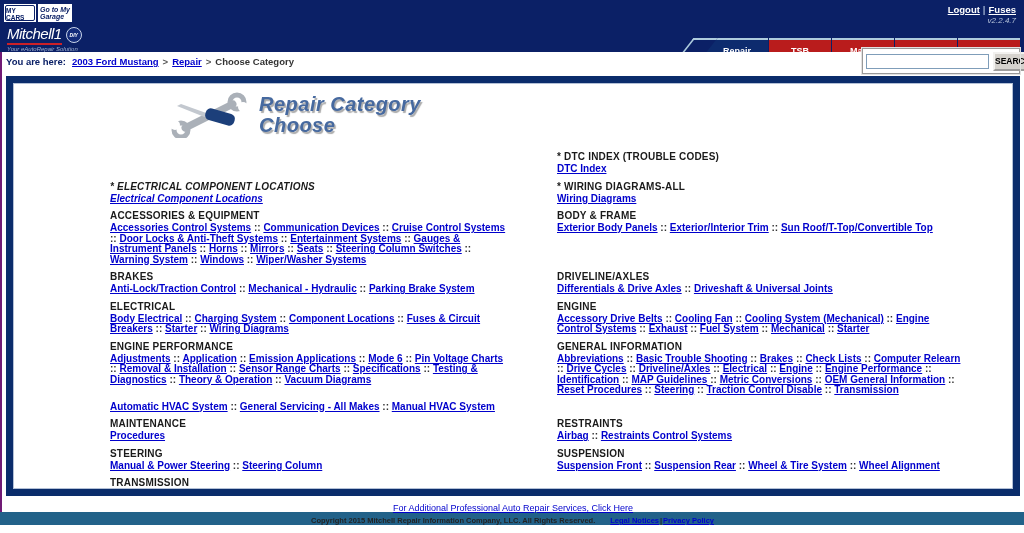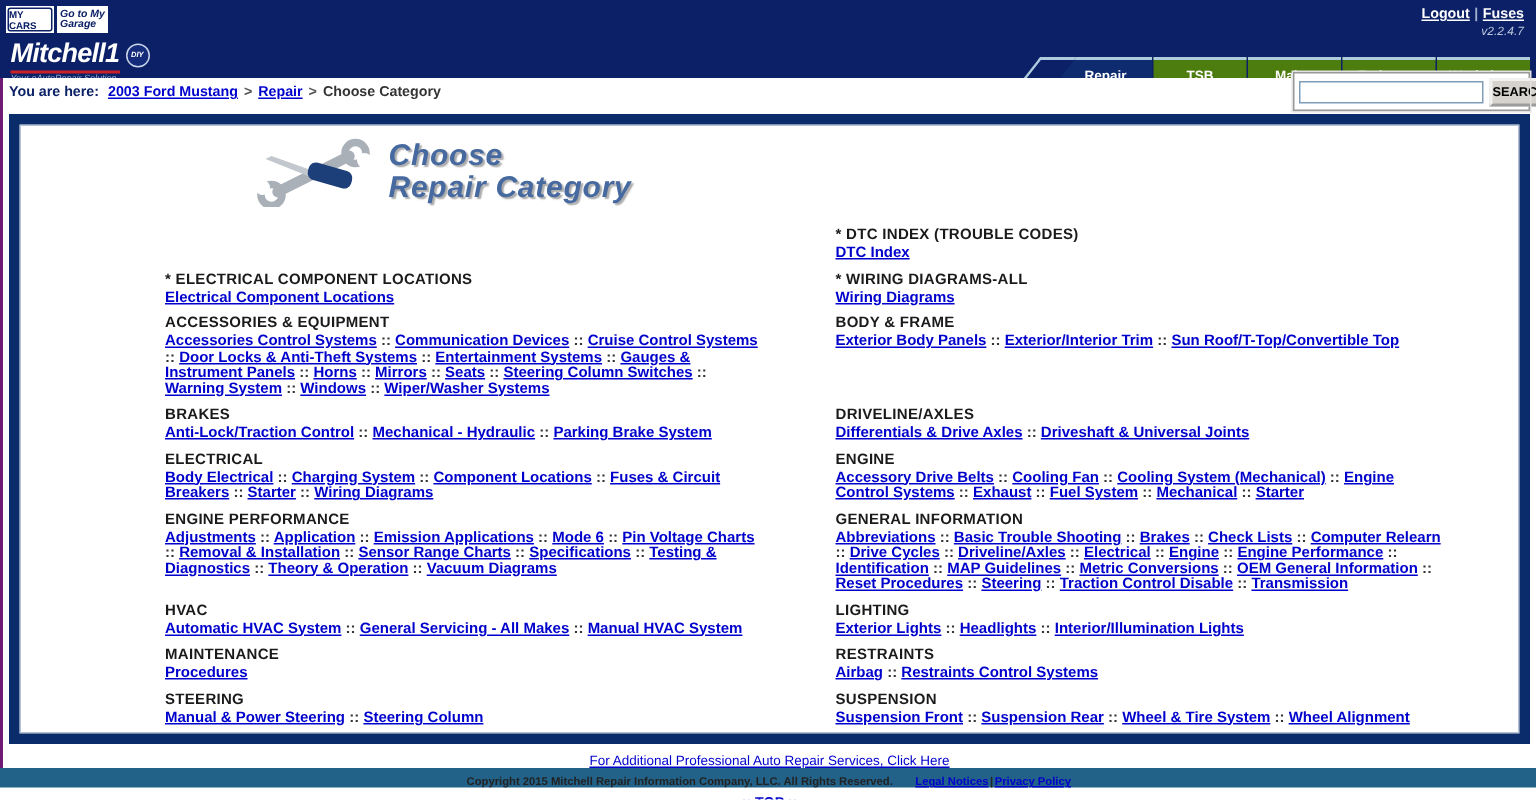--- a/index.html
+++ b/index.html
@@ -18,31 +18,31 @@
   .mycars-label { flex: 1; border-left: 2px solid #0b2066; font-size: 7px; font-weight: bold;
     font-style: italic; color: #0b2066; padding: 2px 1px 0 2px; line-height: 7px; }
 
   .logout-row { position: absolute; right: 8px; top: 4px; font-size: 9.5px; font-weight: bold; }
   .logout-row a { color: #fff; text-decoration: underline; }
   .logout-row .pipe { color: #9fb0d0; margin: 0 3px; }
   .version { position: absolute; right: 8px; top: 16px; font-size: 8px; font-style: italic; color: #b9c6dc; }
 
   .logo { position: absolute; left: 7px; top: 25px; }
   .logo-row { display: flex; align-items: center; }
-  .logo-brand { color: #fff; font-size: 18px; font-weight: 700; font-style: italic; letter-spacing: -0.5px;
+  .logo-brand { color: #fff; font-size: 15px; font-weight: 400; font-style: italic; letter-spacing: -0.5px;
     border-bottom: 2px solid #cc2027; padding-bottom: 1px; }
   .logo-badge { width: 16px; height: 16px; margin-left: 4px; border-radius: 50%;
     background: #132b7a; border: 1px solid #c9d4e8; color: #fff; font-size: 5px; font-weight: bold;
     display: flex; align-items: center; justify-content: center; font-style: italic; }
   .logo-tagline { font-size: 6px; color: #9fb0d0; margin-top: 1px; font-style: italic; }
 
   .tab-strip { position: absolute; right: 4px; bottom: 0; display: flex; align-items: flex-end; height: 16px; }
   .tab-diag { width: 24px; height: 14px; background: #0b2066; border-top: 2px solid #aecbdd;
     border-left: 2px solid #aecbdd; transform: skewX(-38deg) translateX(7px); }
-  .tab { width: 62px; height: 14px; background: #4d7c0f; border-top: 2px solid #aecbdd;
+  .tab { width: 62px; height: 14px; background: #b91c1c; border-top: 2px solid #aecbdd;
     margin-left: 1px; text-align: center; cursor: pointer; }
   .tab.active { background: #0d2b6e; }
   .tab span { color: #fff; font-weight: bold; font-size: 9px; text-decoration: underline; line-height: 12px; }
 
   
   .lower-wrap { border-left: 2px solid #701a75; }
   .crumb-row { height: 24px; background: #fff; padding: 4px 0 0 4px; font-size: 9.5px; position: relative; }
   .crumb-prefix { font-weight: bold; color: #0b2066; margin-right: 6px; }
   .crumb-row a { color: #0000cc; font-weight: bold; text-decoration: underline; }
   .crumb-sep { color: #555; font-weight: bold; margin: 0 4px; }
@@ -142,32 +142,32 @@
         <line x1="14" y1="36" x2="62" y2="12" stroke="#aab0b8" stroke-width="7" stroke-linecap="round"></line>
         <circle cx="10" cy="38" r="7" fill="none" stroke="#aab0b8" stroke-width="5"></circle>
         <circle cx="66" cy="10" r="7" fill="none" stroke="#aab0b8" stroke-width="5"></circle>
         <circle cx="4" cy="33" r="5" fill="#ffffff"></circle>
         <circle cx="72" cy="15" r="5" fill="#ffffff"></circle>
 
         <polygon points="6,14 10,12 38,22 36,26" fill="#c3c8cf"></polygon>
         <rect x="34" y="19" width="30" height="12" rx="5" fill="#1c3f7a" transform="rotate(16 49 25)"></rect>
       </svg>
       <div class="page-title">
+        <div>Repair Category</div>
         <div>Choose</div>
-        <div>Repair Category</div>
       </div>
     </div>
 
     <div class="cat-grid" id="catGrid">
 
         <div class="cat-cell" style="grid-area: 1 / 2;">
           <div class="cat-heading">* DTC INDEX (TROUBLE CODES)</div>
           <div class="cat-links"><a class="cat-link" href="#">DTC Index</a></div>
         </div>
-        <div class="cat-cell" style="grid-area: 2 / 1;">
+        <div class="cat-cell" style="grid-area: 2 / 1; font-style: italic;">
           <div class="cat-heading">* ELECTRICAL COMPONENT LOCATIONS</div>
           <div class="cat-links"><a class="cat-link" href="#">Electrical Component Locations</a></div>
         </div>
         <div class="cat-cell" style="grid-area: 2 / 2;">
           <div class="cat-heading">* WIRING DIAGRAMS-ALL</div>
           <div class="cat-links"><a class="cat-link" href="#">Wiring Diagrams</a></div>
         </div>
         <div class="cat-cell" style="grid-area: 3 / 1;">
           <div class="cat-heading">ACCESSORIES &amp; EQUIPMENT</div>
           <div class="cat-links"><a class="cat-link" href="#">Accessories Control Systems</a><span class="sep"> :: </span><a class="cat-link" href="#">Communication Devices</a><span class="sep"> :: </span><a class="cat-link" href="#">Cruise Control Systems</a><span class="sep"> :: </span><a class="cat-link" href="#">Door Locks &amp; Anti-Theft Systems</a><span class="sep"> :: </span><a class="cat-link" href="#">Entertainment Systems</a><span class="sep"> :: </span><a class="cat-link" href="#">Gauges &amp; Instrument Panels</a><span class="sep"> :: </span><a class="cat-link" href="#">Horns</a><span class="sep"> :: </span><a class="cat-link" href="#">Mirrors</a><span class="sep"> :: </span><a class="cat-link" href="#">Seats</a><span class="sep"> :: </span><a class="cat-link" href="#">Steering Column Switches</a><span class="sep"> :: </span><a class="cat-link" href="#">Warning System</a><span class="sep"> :: </span><a class="cat-link" href="#">Windows</a><span class="sep"> :: </span><a class="cat-link" href="#">Wiper/Washer Systems</a></div>
@@ -194,26 +194,21 @@
         </div>
         <div class="cat-cell" style="grid-area: 6 / 1;">
           <div class="cat-heading">ENGINE PERFORMANCE</div>
           <div class="cat-links"><a class="cat-link" href="#">Adjustments</a><span class="sep"> :: </span><a class="cat-link" href="#">Application</a><span class="sep"> :: </span><a class="cat-link" href="#">Emission Applications</a><span class="sep"> :: </span><a class="cat-link" href="#">Mode 6</a><span class="sep"> :: </span><a class="cat-link" href="#">Pin Voltage Charts</a><span class="sep"> :: </span><a class="cat-link" href="#">Removal &amp; Installation</a><span class="sep"> :: </span><a class="cat-link" href="#">Sensor Range Charts</a><span class="sep"> :: </span><a class="cat-link" href="#">Specifications</a><span class="sep"> :: </span><a class="cat-link" href="#">Testing &amp; Diagnostics</a><span class="sep"> :: </span><a class="cat-link" href="#">Theory &amp; Operation</a><span class="sep"> :: </span><a class="cat-link" href="#">Vacuum Diagrams</a></div>
         </div>
         <div class="cat-cell" style="grid-area: 6 / 2;">
           <div class="cat-heading">GENERAL INFORMATION</div>
           <div class="cat-links"><a class="cat-link" href="#">Abbreviations</a><span class="sep"> :: </span><a class="cat-link" href="#">Basic Trouble Shooting</a><span class="sep"> :: </span><a class="cat-link" href="#">Brakes</a><span class="sep"> :: </span><a class="cat-link" href="#">Check Lists</a><span class="sep"> :: </span><a class="cat-link" href="#">Computer Relearn</a><span class="sep"> :: </span><a class="cat-link" href="#">Drive Cycles</a><span class="sep"> :: </span><a class="cat-link" href="#">Driveline/Axles</a><span class="sep"> :: </span><a class="cat-link" href="#">Electrical</a><span class="sep"> :: </span><a class="cat-link" href="#">Engine</a><span class="sep"> :: </span><a class="cat-link" href="#">Engine Performance</a><span class="sep"> :: </span><a class="cat-link" href="#">Identification</a><span class="sep"> :: </span><a class="cat-link" href="#">MAP Guidelines</a><span class="sep"> :: </span><a class="cat-link" href="#">Metric Conversions</a><span class="sep"> :: </span><a class="cat-link" href="#">OEM General Information</a><span class="sep"> :: </span><a class="cat-link" href="#">Reset Procedures</a><span class="sep"> :: </span><a class="cat-link" href="#">Steering</a><span class="sep"> :: </span><a class="cat-link" href="#">Traction Control Disable</a><span class="sep"> :: </span><a class="cat-link" href="#">Transmission</a></div>
         </div>
         <div class="cat-cell" style="grid-area: 7 / 1;">
-          <div class="cat-heading">HVAC</div>
           <div class="cat-links"><a class="cat-link" href="#">Automatic HVAC System</a><span class="sep"> :: </span><a class="cat-link" href="#">General Servicing - All Makes</a><span class="sep"> :: </span><a class="cat-link" href="#">Manual HVAC System</a></div>
-        </div>
-        <div class="cat-cell" style="grid-area: 7 / 2;">
-          <div class="cat-heading">LIGHTING</div>
-          <div class="cat-links"><a class="cat-link" href="#">Exterior Lights</a><span class="sep"> :: </span><a class="cat-link" href="#">Headlights</a><span class="sep"> :: </span><a class="cat-link" href="#">Interior/Illumination Lights</a></div>
         </div>
         <div class="cat-cell" style="grid-area: 8 / 1;">
           <div class="cat-heading">MAINTENANCE</div>
           <div class="cat-links"><a class="cat-link" href="#">Procedures</a></div>
         </div>
         <div class="cat-cell" style="grid-area: 8 / 2;">
           <div class="cat-heading">RESTRAINTS</div>
           <div class="cat-links"><a class="cat-link" href="#">Airbag</a><span class="sep"> :: </span><a class="cat-link" href="#">Restraints Control Systems</a></div>
         </div>
         <div class="cat-cell" style="grid-area: 9 / 1;">

